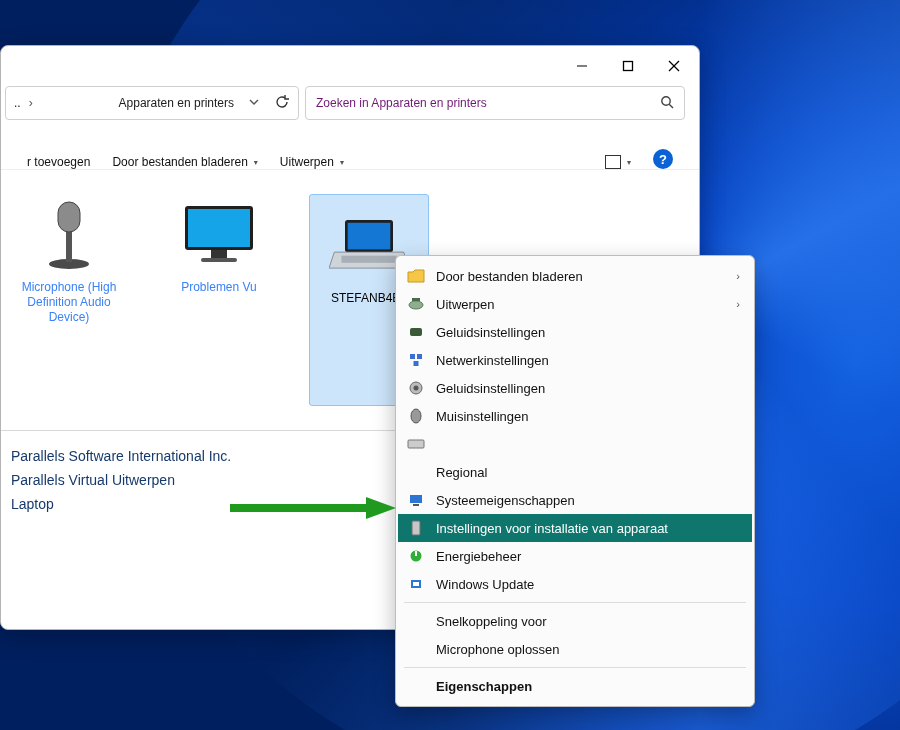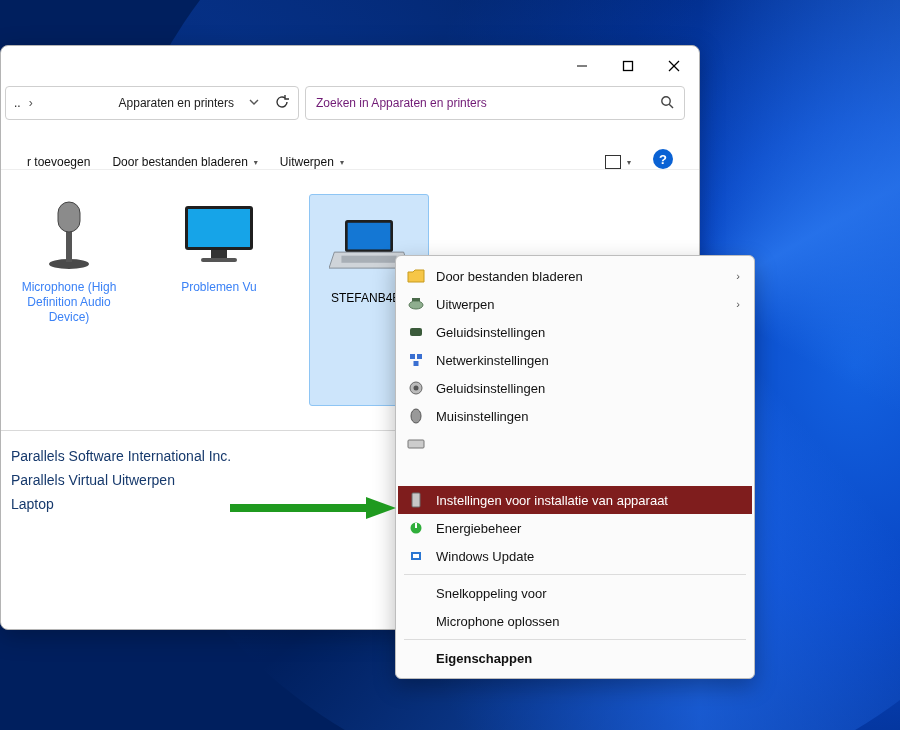--- a/index.html
+++ b/index.html
@@ -172,21 +172,21 @@
 }
 .ctx .row {
   display: flex;
   align-items: center;
   height: 28px;
   padding: 0 12px 0 8px;
   gap: 10px;
   color: #111;
 }
 .ctx .row.highlight {
-  background: #7f1d1d;
+  background: #0f766e;
   color: #fff;
 }
 .ctx .row .ic {
   width: 20px; height: 18px;
   display:flex; align-items:center; justify-content:center;
 }
 .ctx .row .lbl { flex: 1; }
 .ctx .row .sub { font-size: 11px; color: #555; }
 .ctx hr {
   border: none;
@@ -398,20 +398,30 @@
     </div>
     <div class="row">
       <span class="ic">
         <svg width="18" height="10" viewBox="0 0 18 10">
           <rect x="1" y="1" width="16" height="8" rx="1" fill="#ccc" stroke="#777"></rect>
         </svg>
       </span>
     </div>
     <div class="row">
       <span class="ic"></span>
+      <span class="lbl">Regional</span>
+    </div>
+    <div class="row">
+      <span class="ic">
+        <svg width="16" height="14" viewBox="0 0 16 14">
+          <rect x="2" y="2" width="12" height="8" fill="#2a76d2"></rect>
+          <rect x="5" y="11" width="6" height="2" fill="#555"></rect>
+        </svg>
+      </span>
+      <span class="lbl">Systeemeigenschappen</span>
     </div>
     <div class="row highlight">
       <span class="ic">
         <svg width="14" height="16" viewBox="0 0 14 16">
           <rect x="3" y="1" width="8" height="14" rx="1" fill="#c7c7c7" stroke="#6c6c6c"></rect>
         </svg>
       </span>
       <span class="lbl">Instellingen voor installatie van apparaat</span>
     </div>
     <div class="row">

